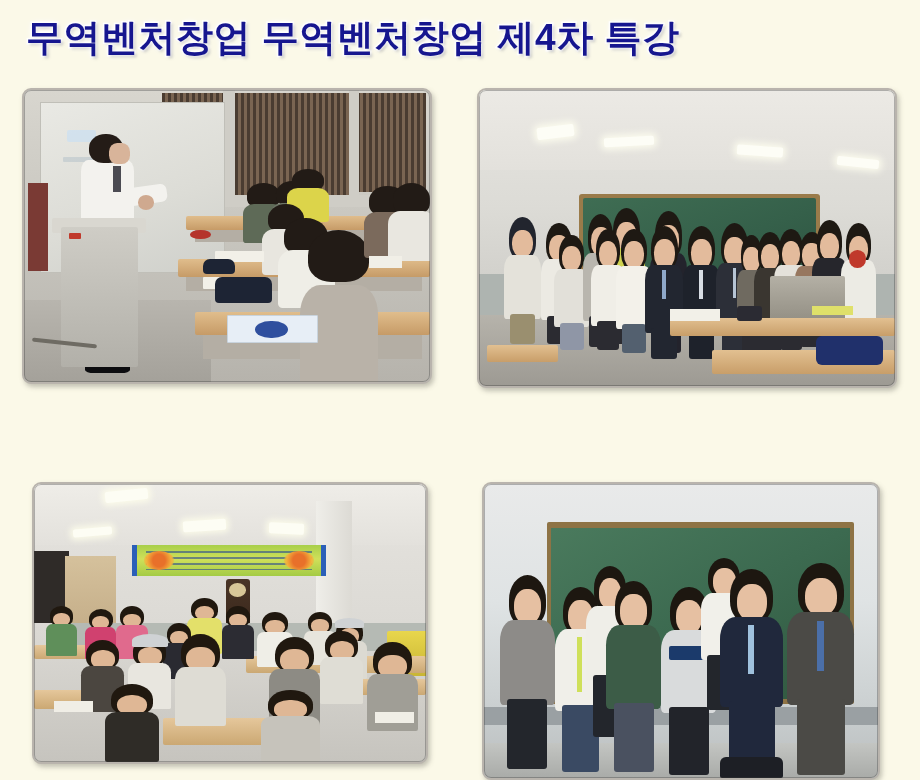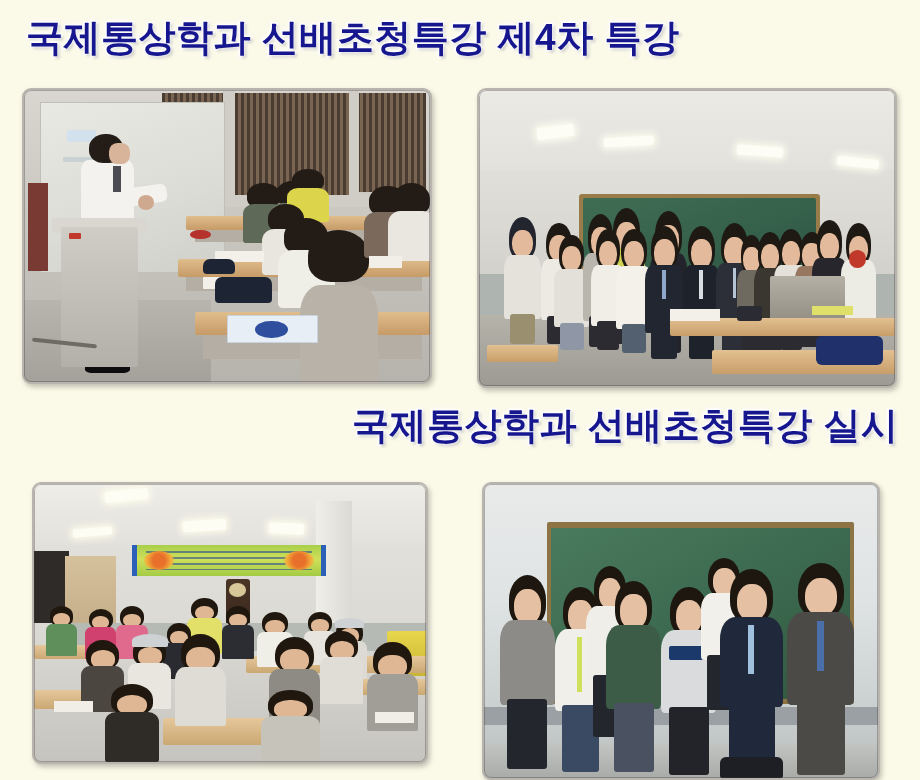--- a/index.html
+++ b/index.html
@@ -164,21 +164,21 @@
   #photo-group-sml .p .f      { position:absolute; left:26%; top:7%; width:48%; height:18%; background:#e6c0a2; border-radius:46%; }
   #photo-group-sml .p .b      { position:absolute; left:0; top:23%; width:100%; height:44%; border-radius:24% 24% 6% 6%; }
   #photo-group-sml .p .l      { position:absolute; left:14%; top:64%; width:72%; height:36%; background:#23262c; border-radius:3px; }
   #photo-group-sml .tie       { position:absolute; left:44%; top:27%; width:10%; height:24%; background:#9fbad6; }
 </style>
 </head>
 <body>
 
 <div class="page">
 
-  <div class="heading" id="heading-1">국제통상학과 선배초청특강 제4차 특강</div>
+  <div class="heading" id="heading-1">무역벤처창업 무역벤처창업 제4차 특강</div>
 
   <div class="photo" id="photo-lecture">
     <div class="scene">
       <div class="blk wall"></div>
 
       <div class="blk blind1"></div>
       <div class="blk blind2"></div>
       <div class="blk blind3"></div>
       <div class="blk mullion" style="left:49%;top:0;width:3%;height:38%"></div>
       <div class="blk mullion" style="left:80%;top:0;width:2.5%;height:38%"></div>
@@ -389,21 +389,20 @@
       <div class="blk desk" style="left:56%;top:88%;width:44%;height:8%"></div>
       <div class="blk desk" style="left:2%;top:86%;width:17%;height:6%"></div>
       <div class="blk" style="left:46%;top:74%;width:12%;height:4%;background:#f2f0e8"></div>
       <div class="blk" style="left:80%;top:73%;width:10%;height:3%;background:#dfe06a"></div>
       <div class="blk bag" style="left:81%;top:83%;width:16%;height:10%"></div>
       <div class="blk" style="left:62%;top:73%;width:6%;height:5%;background:#2b2b33;border-radius:3px"></div>
     </div>
     <div class="inner-dark"></div>
   </div>
 
-  <div class="heading" id="heading-2">국제통상학과 선배초청특강 실시</div>
 
   <div class="photo" id="photo-audience">
     <div class="scene">
       <div class="blk wall"></div>
       <div class="blk ceil"></div>
 
       <div class="blk light" style="left:18%;top:2%;width:11%;height:4%;transform:rotate(-6deg)"></div>
       <div class="blk light" style="left:38%;top:13%;width:11%;height:4%;transform:rotate(-4deg)"></div>
       <div class="blk light" style="left:60%;top:14%;width:9%;height:4%;transform:rotate(3deg)"></div>
       <div class="blk light" style="left:10%;top:16%;width:10%;height:3%;transform:rotate(-5deg)"></div>

